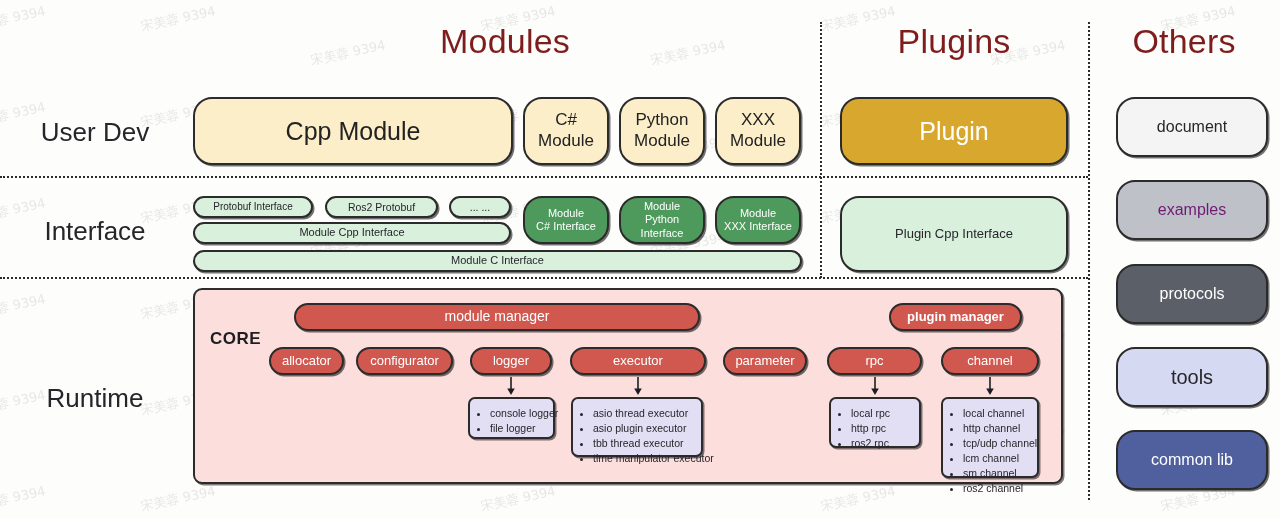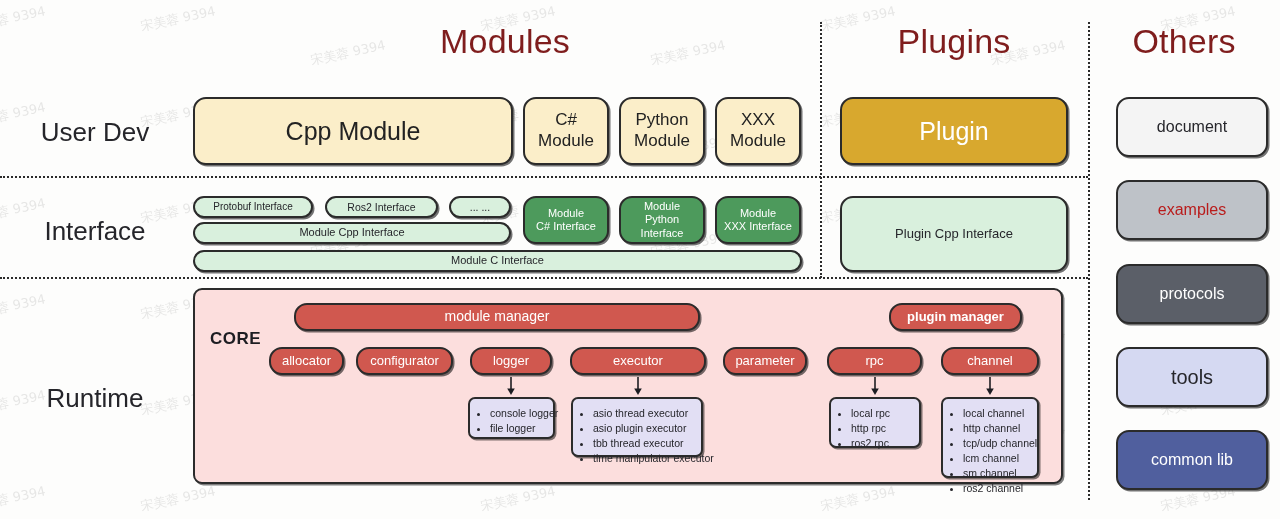--- a/index.html
+++ b/index.html
@@ -25,35 +25,35 @@
 
   
   .rowlabel{
     position:absolute;text-align:center;
     font-size:26px;font-weight:400;color:#25252a;line-height:1;
   }
 
   
   .box{
     position:absolute;box-sizing:border-box;
-    border:2px solid #2b2b2b;border-radius:13px;
+    border:2px solid #2b2b2b;border-radius:19px;
     display:flex;align-items:center;justify-content:center;
     text-align:center;line-height:1.22;
     box-shadow:1.5px 1.5px 0 rgba(0,0,0,.55);
   }
   .box span{display:block;padding:0 4px;}
 
   .cream{background:#fbeec9;color:#222;}
   .gold{background:#d8a82e;color:#ffffff;}
   .mint{background:#d9f0dd;color:#26262b;}
   .green{background:#4d9a5c;color:#ffffff;}
   .red{background:#d0584f;color:#ffffff;}
 
   .o-document{background:#f4f4f4;color:#26262b;}
-  .o-examples{background:#bec2c8;color:#b91c1c;}
+  .o-examples{background:#bec2c8;color:#701a75;}
   .o-protocols{background:#5b5f68;color:#ffffff;}
   .o-tools{background:#d5d9f2;color:#26262b;}
   .o-commonlib{background:#505f9e;color:#ffffff;}
 
   
   #core-panel{
     position:absolute;box-sizing:border-box;
     border:2px solid #2b2b2b;border-radius:9px;
     background:#fcdedd;
     box-shadow:1.5px 1.5px 0 rgba(0,0,0,.5);
@@ -167,21 +167,21 @@
     <span class="ml">XXX<br>Module</span>
   </div>
   <div class="box gold" style="left:840px;top:97px;width:228px;height:68px;font-size:25px;">
     <span>Plugin</span>
   </div>
 
   <div class="box mint" style="left:193px;top:196px;width:120px;height:22px;font-size:10px;">
     <span>Protobuf Interface</span>
   </div>
   <div class="box mint" style="left:325px;top:196px;width:113px;height:22px;font-size:10.5px;">
-    <span>Ros2 Interface</span>
+    <span>Ros2 Protobuf</span>
   </div>
   <div class="box mint" style="left:449px;top:196px;width:62px;height:22px;font-size:10.5px;">
     <span>... ...</span>
   </div>
   <div class="box mint" style="left:193px;top:222px;width:318px;height:22px;font-size:11px;">
     <span>Module Cpp Interface</span>
   </div>
   <div class="box mint" style="left:193px;top:250px;width:609px;height:22px;font-size:11px;">
     <span>Module C Interface</span>
   </div>

